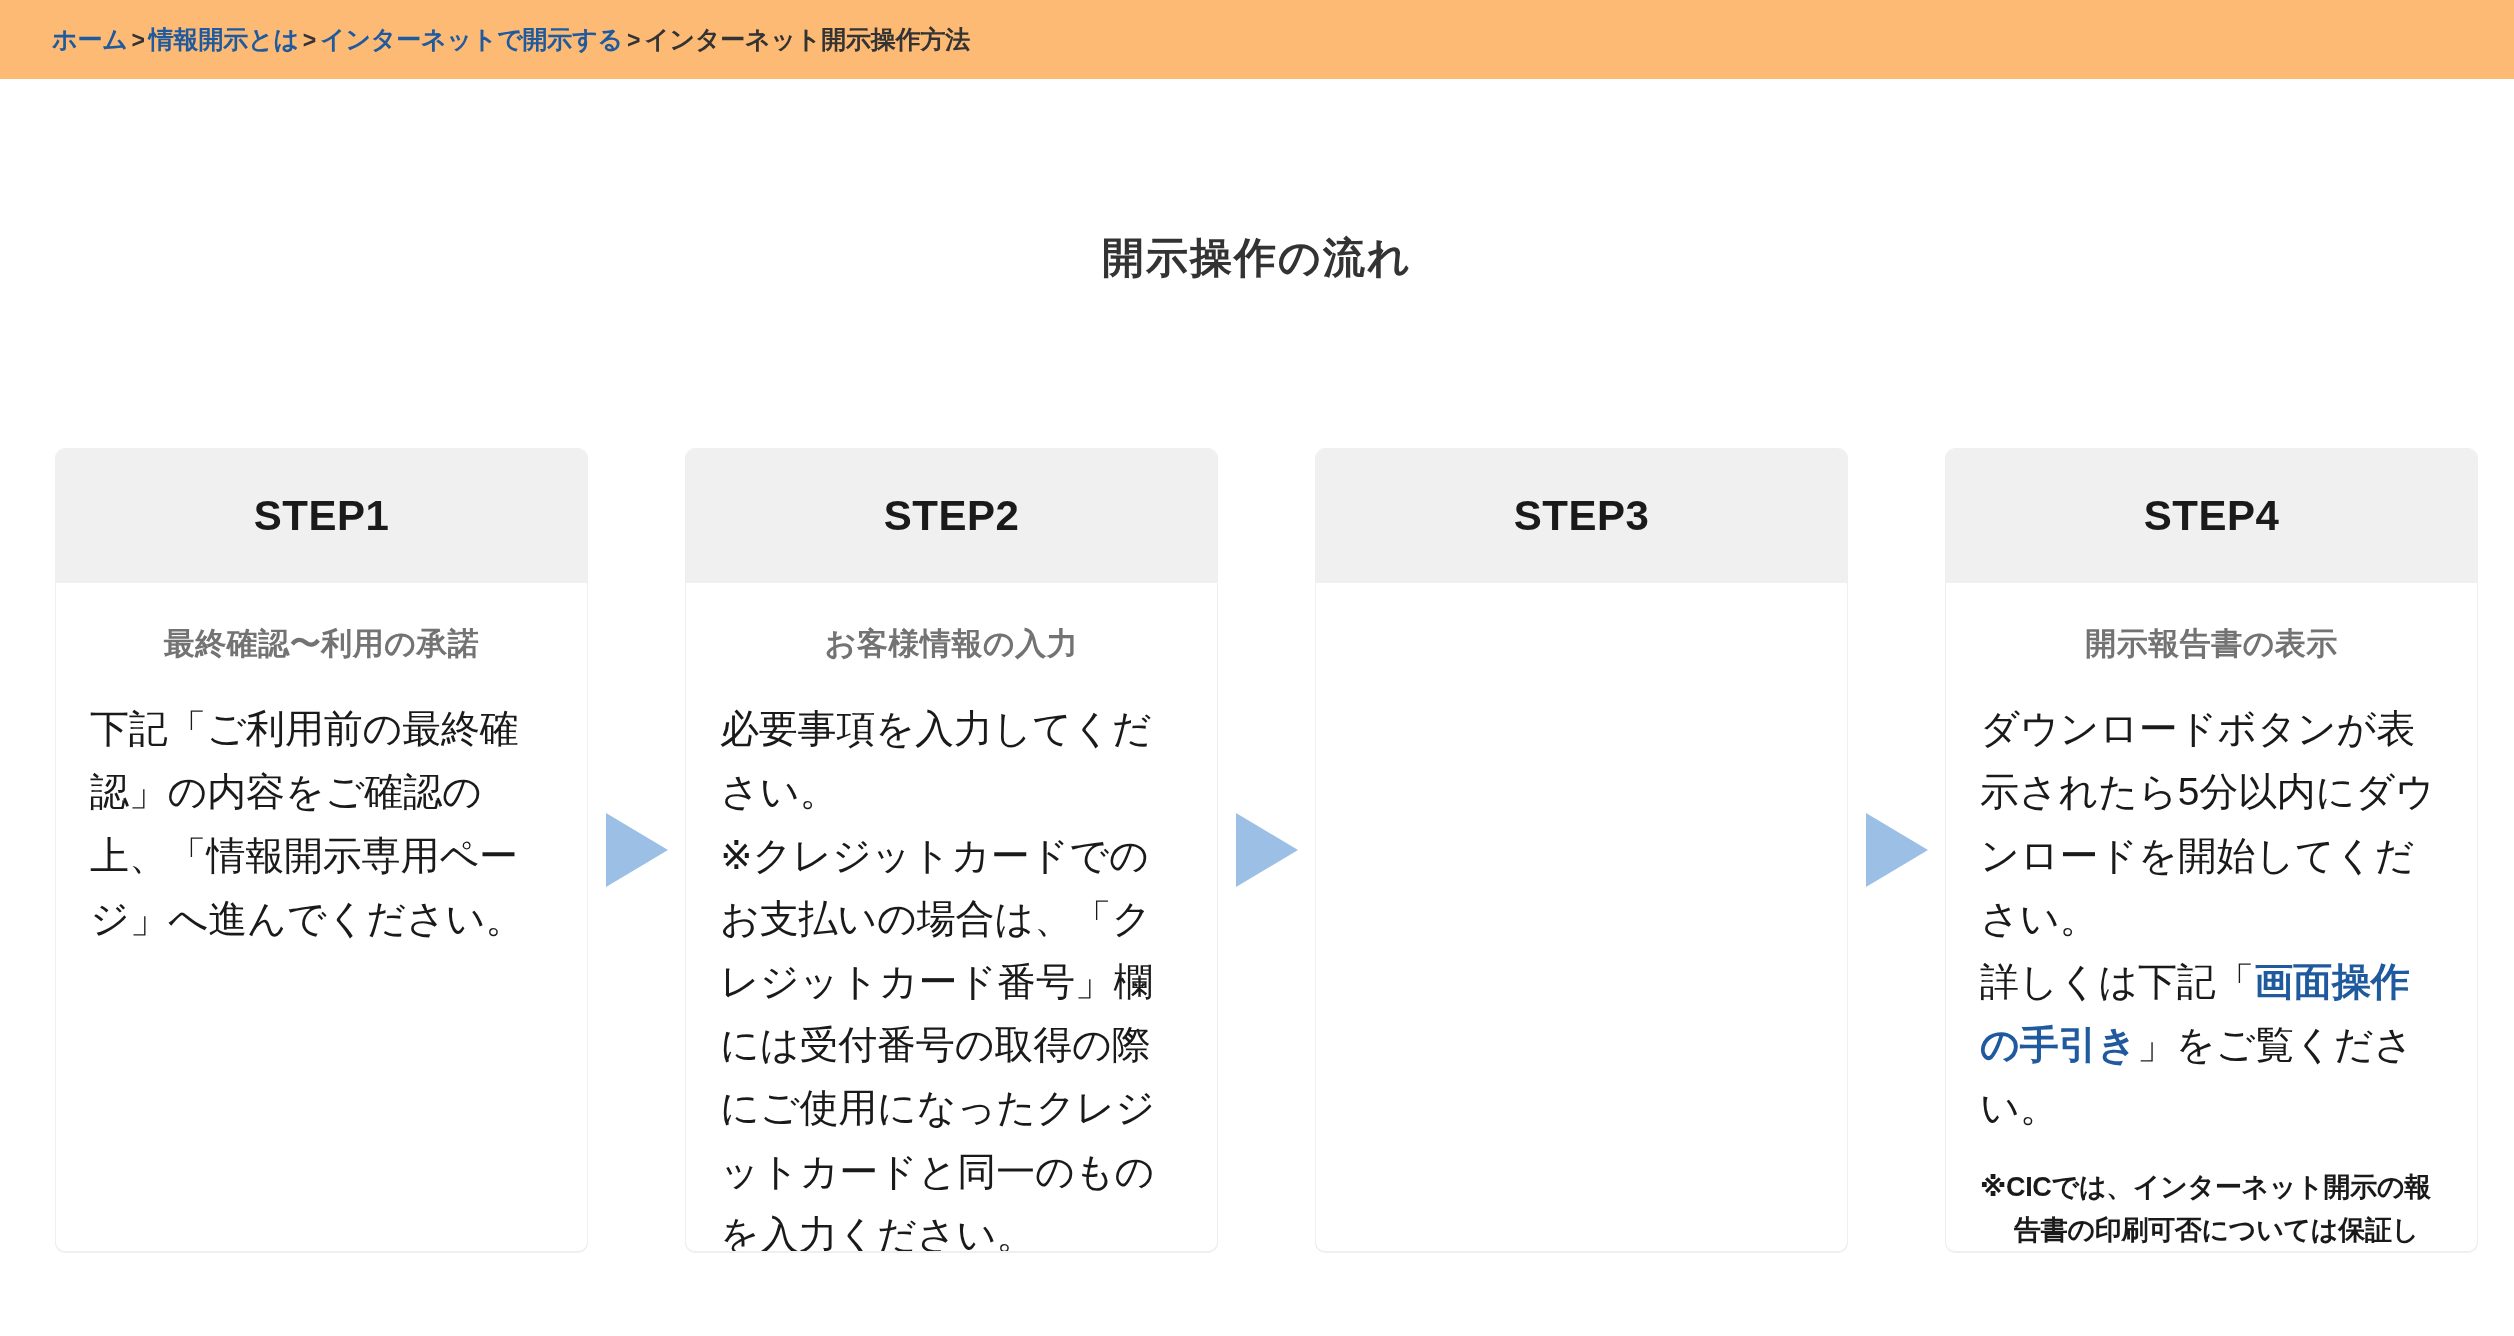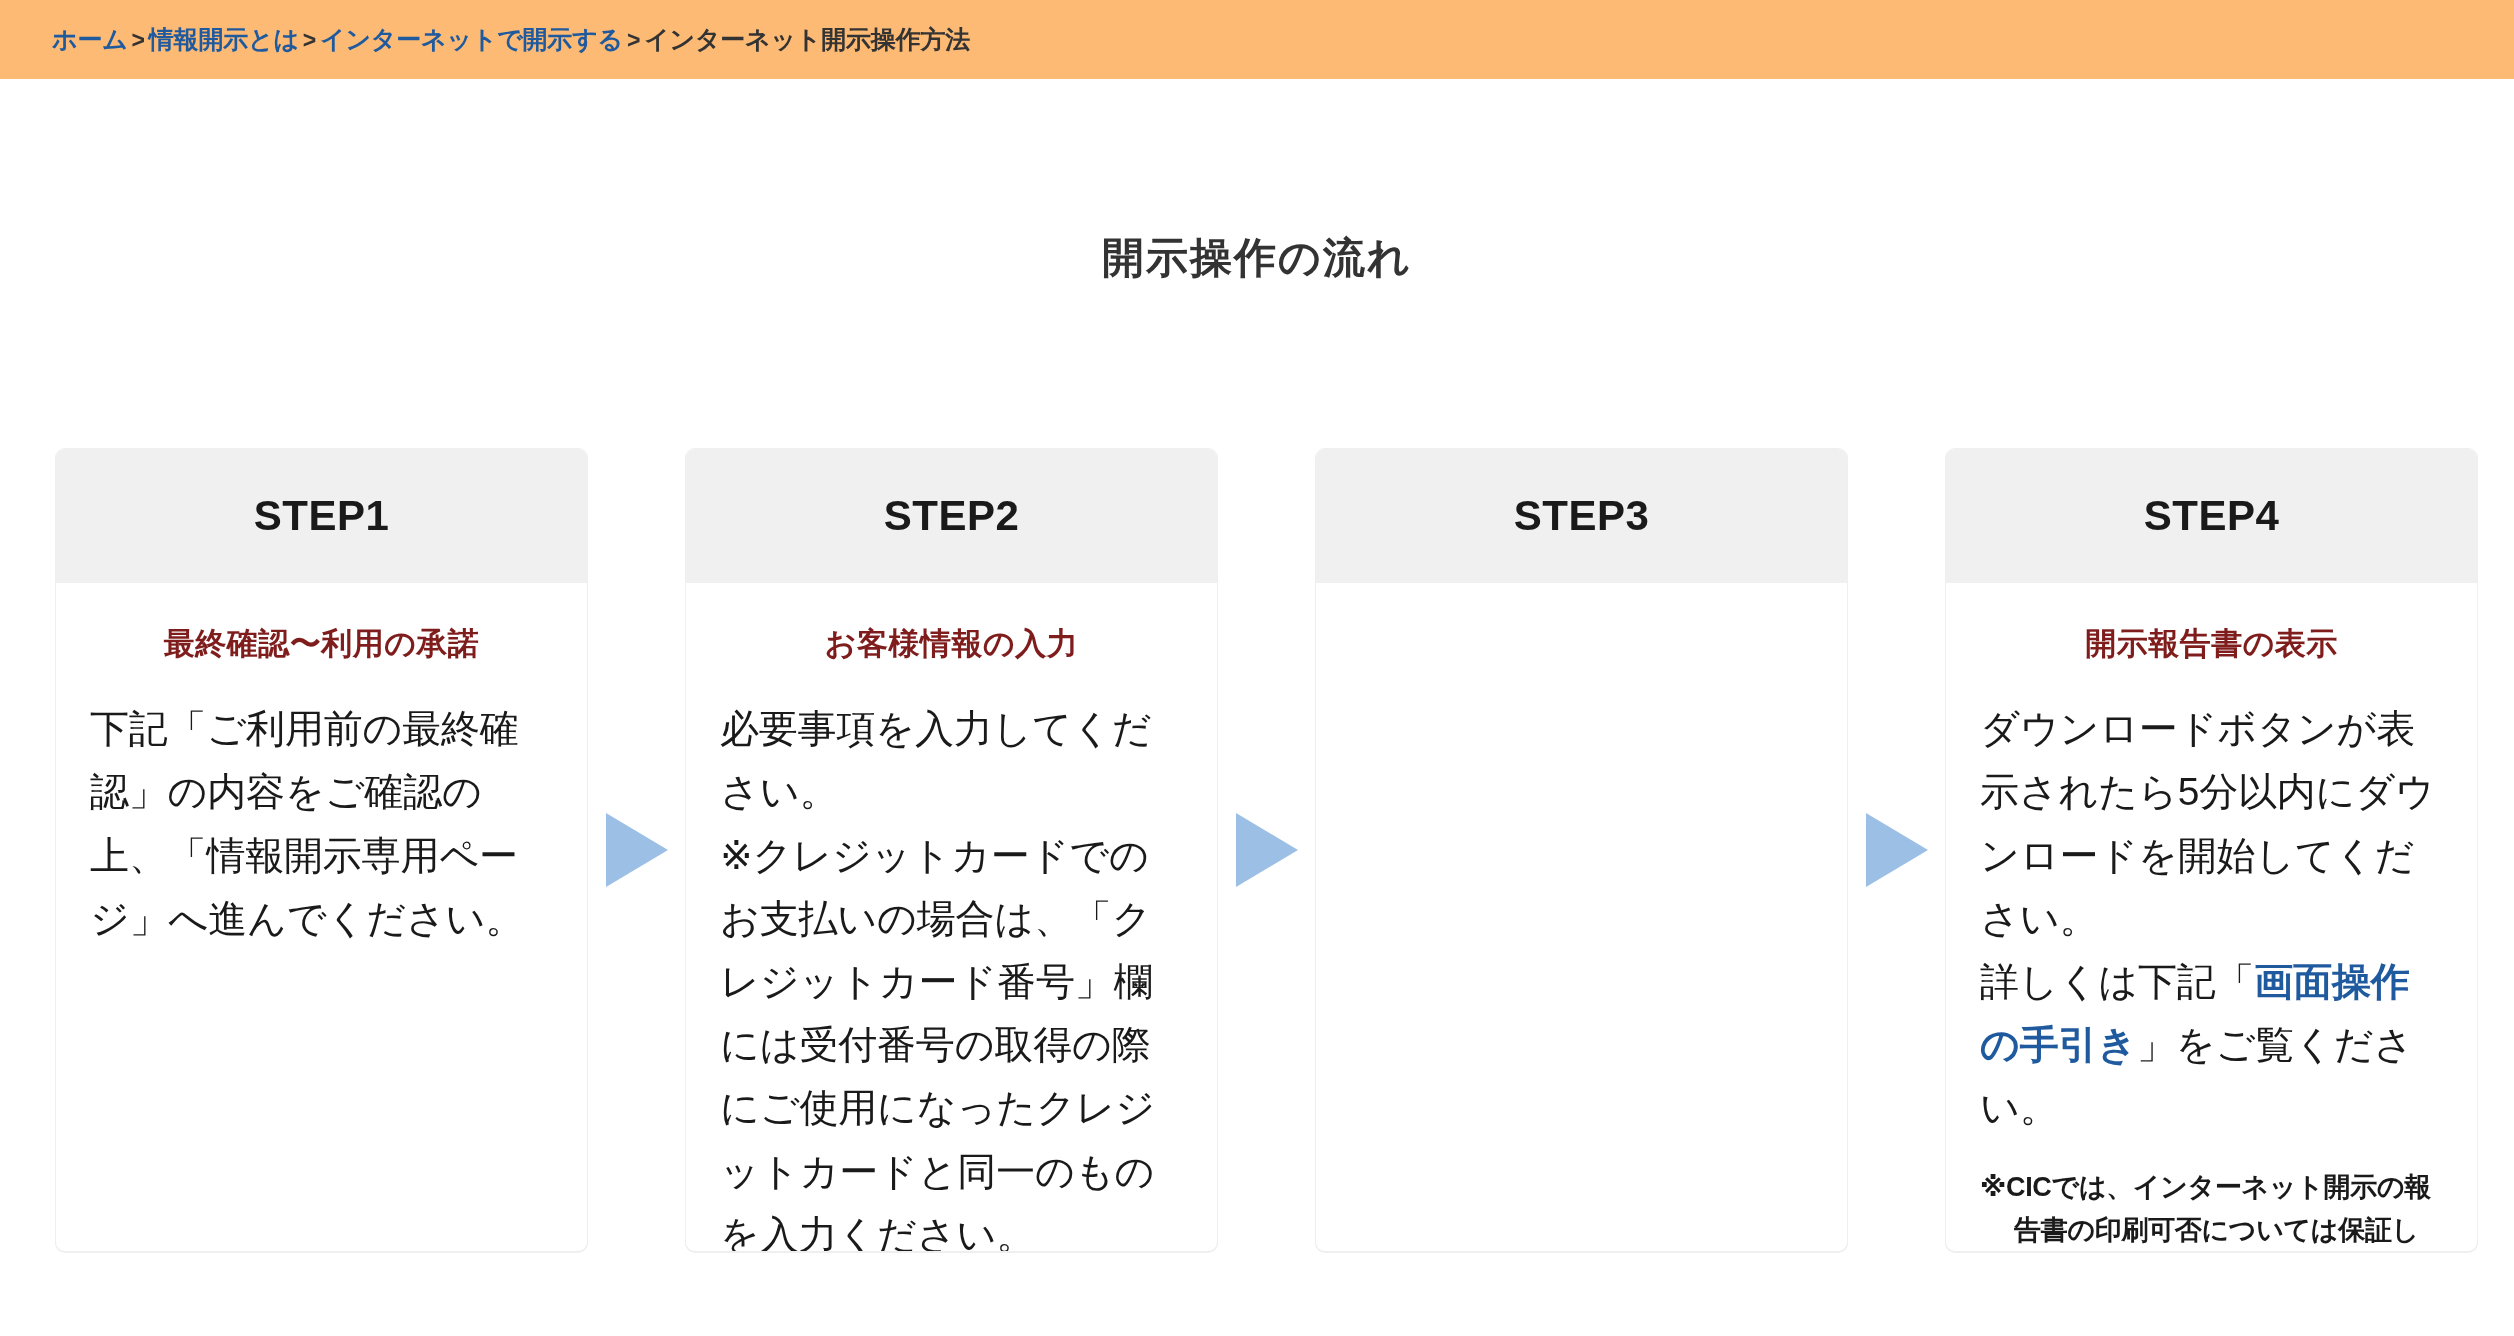--- a/index.html
+++ b/index.html
@@ -104,21 +104,21 @@
   }
   .step-body {
     flex: 1 1 auto;
     padding: 41px 34px 0 34px;
     box-sizing: border-box;
   }
   .step-subtitle {
     text-align: center;
     font-size: 31px;
     font-weight: 700;
-    color: #7f1d1d;
+    color: #737373;
     letter-spacing: 0.5px;
     margin: 0 0 33px 0;
     line-height: 1.3;
   }
   .step-para {
     font-size: 39px;
     line-height: 1.62;
     color: #1a1a1a;
     margin: 0;
     letter-spacing: -0.2px;

